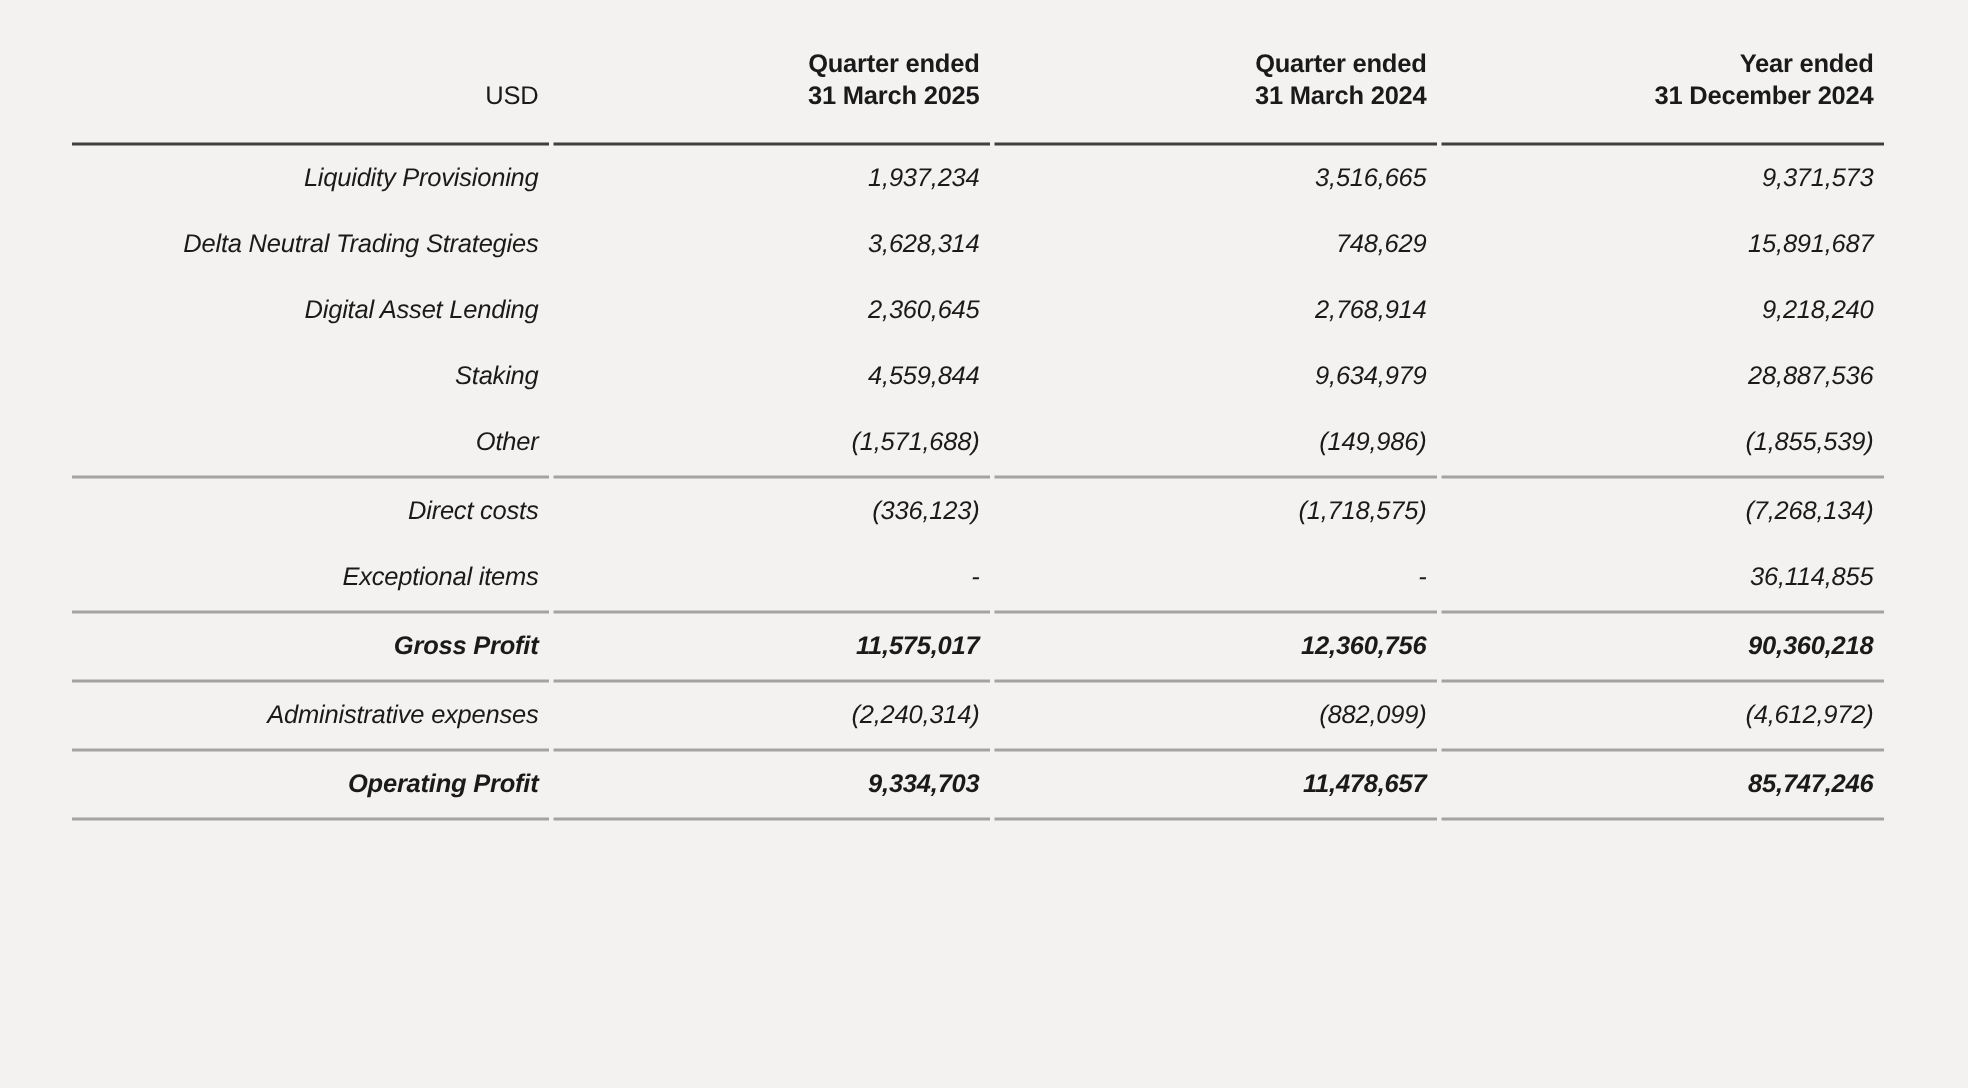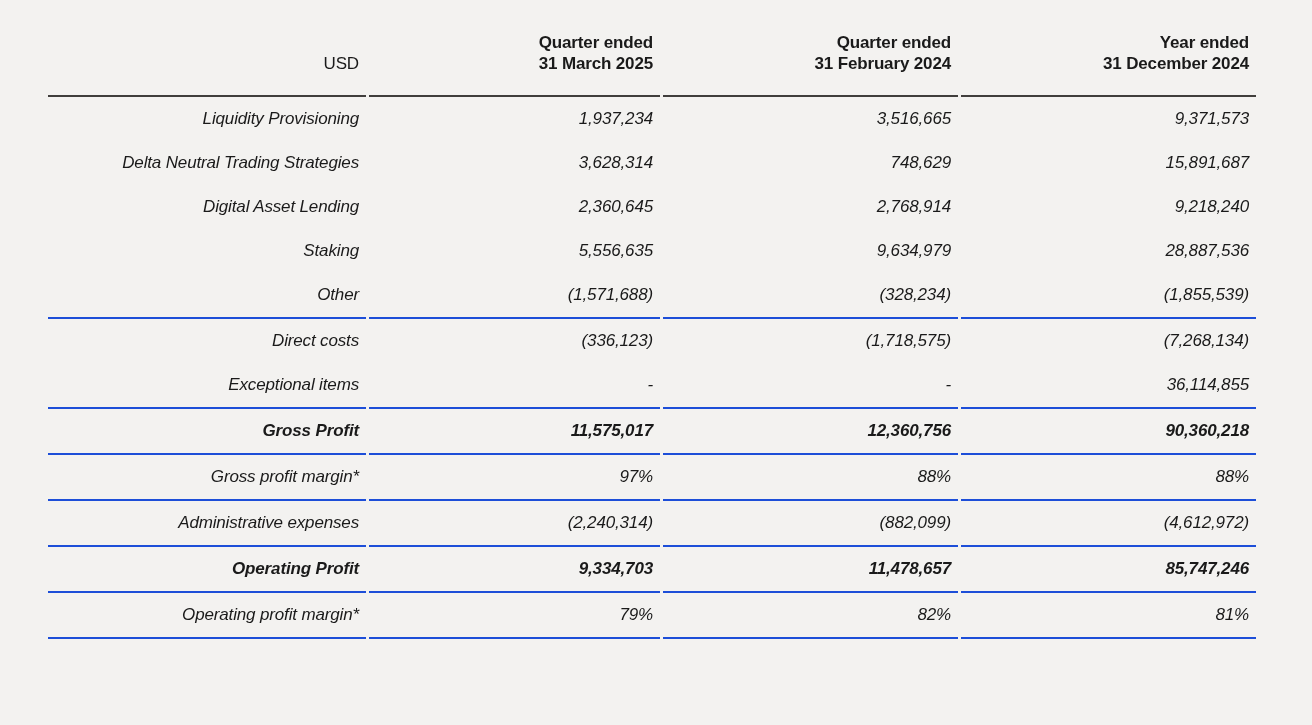--- a/index.html
+++ b/index.html
@@ -49,21 +49,21 @@
   .label-col {
     text-align: right;
   }
   .row-bold td {
     font-weight: 700;
   }
   .row-italic td {
     font-style: italic;
   }
   .rule-below td {
-    border-bottom: 2px solid #1d4ed8;
+    border-bottom: 2px solid #a3a3a3;
   }
   .hdr-line {
     display: block;
     text-align: right;
   }
 </style>
 </head>
 <body>
 
 <table class="fin-table">
@@ -75,21 +75,21 @@
   </colgroup>
   <thead>
     <tr>
       <th class="label-col">USD</th>
       <th class="num">
         <span class="hdr-line">Quarter ended</span>
         <span class="hdr-line">31 March 2025</span>
       </th>
       <th class="num">
         <span class="hdr-line">Quarter ended</span>
-        <span class="hdr-line">31 February 2024</span>
+        <span class="hdr-line">31 March 2024</span>
       </th>
       <th class="num">
         <span class="hdr-line">Year ended</span>
         <span class="hdr-line">31 December 2024</span>
       </th>
     </tr>
   </thead>
   <tbody>
       <tr class="">
         <td class="label-col">Liquidity Provisioning</td>
@@ -104,66 +104,54 @@
         <td class="num">15,891,687</td>
       </tr>
       <tr class="">
         <td class="label-col">Digital Asset Lending</td>
         <td class="num">2,360,645</td>
         <td class="num">2,768,914</td>
         <td class="num">9,218,240</td>
       </tr>
       <tr class="">
         <td class="label-col">Staking</td>
-        <td class="num">5,556,635</td>
+        <td class="num">4,559,844</td>
         <td class="num">9,634,979</td>
         <td class="num">28,887,536</td>
       </tr>
       <tr class="rule-below">
         <td class="label-col">Other</td>
         <td class="num">(1,571,688)</td>
-        <td class="num">(328,234)</td>
+        <td class="num">(149,986)</td>
         <td class="num">(1,855,539)</td>
       </tr>
       <tr class="">
         <td class="label-col">Direct costs</td>
         <td class="num">(336,123)</td>
         <td class="num">(1,718,575)</td>
         <td class="num">(7,268,134)</td>
       </tr>
       <tr class="rule-below">
         <td class="label-col">Exceptional items</td>
         <td class="num">-</td>
         <td class="num">-</td>
         <td class="num">36,114,855</td>
       </tr>
       <tr class="row-bold rule-below">
         <td class="label-col">Gross Profit</td>
         <td class="num">11,575,017</td>
         <td class="num">12,360,756</td>
         <td class="num">90,360,218</td>
       </tr>
-      <tr class="row-italic rule-below">
-        <td class="label-col">Gross profit margin*</td>
-        <td class="num">97%</td>
-        <td class="num">88%</td>
-        <td class="num">88%</td>
-      </tr>
       <tr class="rule-below">
         <td class="label-col">Administrative expenses</td>
         <td class="num">(2,240,314)</td>
         <td class="num">(882,099)</td>
         <td class="num">(4,612,972)</td>
       </tr>
       <tr class="row-bold rule-below">
         <td class="label-col">Operating Profit</td>
         <td class="num">9,334,703</td>
         <td class="num">11,478,657</td>
         <td class="num">85,747,246</td>
       </tr>
-      <tr class="row-italic rule-below">
-        <td class="label-col">Operating profit margin*</td>
-        <td class="num">79%</td>
-        <td class="num">82%</td>
-        <td class="num">81%</td>
-      </tr>
     </tbody>
 </table>
 
 </body></html>

